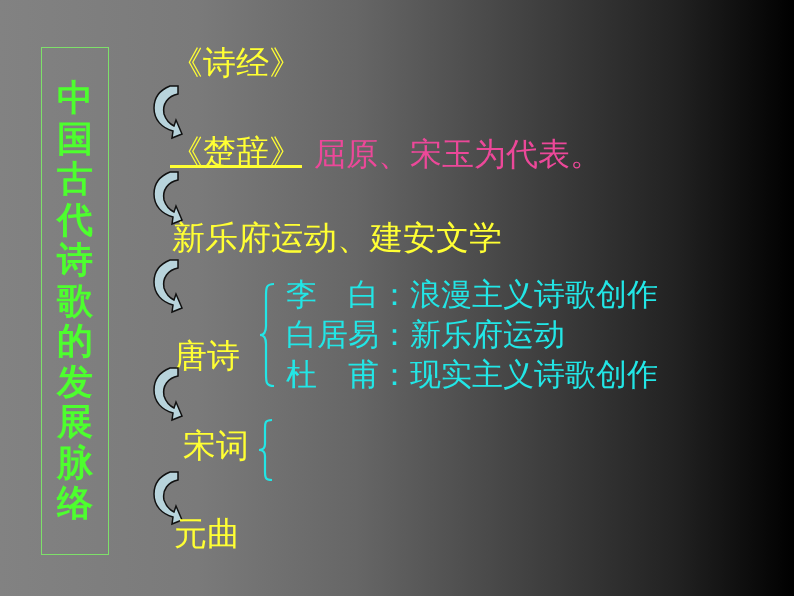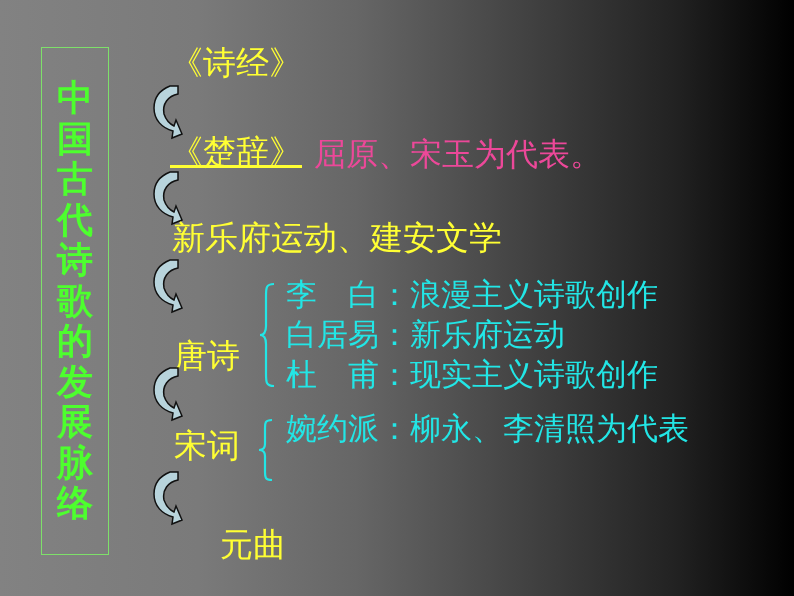--- a/index.html
+++ b/index.html
@@ -70,25 +70,24 @@
 <div class="group" style="left:286px; top:274px;">
   <div class="row">李　白：浪漫主义诗歌创作</div>
   <div class="row">白居易：新乐府运动</div>
   <div class="row">杜　甫：现实主义诗歌创作</div>
 </div>
 
 <svg class="arrow" style="left:148px; top:366px;" viewBox="0 0 38 56">
   <path d="M22 2 L30 2 L30 10 C20 12 14 20 16 30 C18 36 22 40 26 42 L28 36 L34 50 L24 54 L25 47 C14 44 6 36 6 24 C6 14 12 6 22 2 Z" fill="#b8d4dc" stroke="#111" stroke-width="1.5"></path>
 </svg>
 
-<div class="line yellow" style="left:174px; top:426px;">宋词</div>
+<div class="line yellow" style="left:183px; top:426px;">宋词</div>
 <svg class="brace" style="left:256px; top:418px;" width="18" height="64" viewBox="0 0 18 64">
   <path d="M16 2 C9 2 9 5 9 10 L9 26 C9 30 7 32 3 32 C7 32 9 34 9 38 L9 54 C9 59 9 62 16 62" fill="none" stroke="#22e6e6" stroke-width="2.2"></path>
 </svg>
 <div class="group" style="left:286px; top:408px;">
-  <div class="row">婉约派：柳永、李清照为代表</div>
 </div>
 
 <svg class="arrow" style="left:148px; top:470px;" viewBox="0 0 38 56">
   <path d="M22 2 L30 2 L30 10 C20 12 14 20 16 30 C18 36 22 40 26 42 L28 36 L34 50 L24 54 L25 47 C14 44 6 36 6 24 C6 14 12 6 22 2 Z" fill="#b8d4dc" stroke="#111" stroke-width="1.5"></path>
 </svg>
 
-<div class="line yellow" style="left:174px; top:525px;margin-left:46px;">元曲</div>
+<div class="line yellow" style="left:174px; top:514px;">元曲</div>
 
 </body></html>

